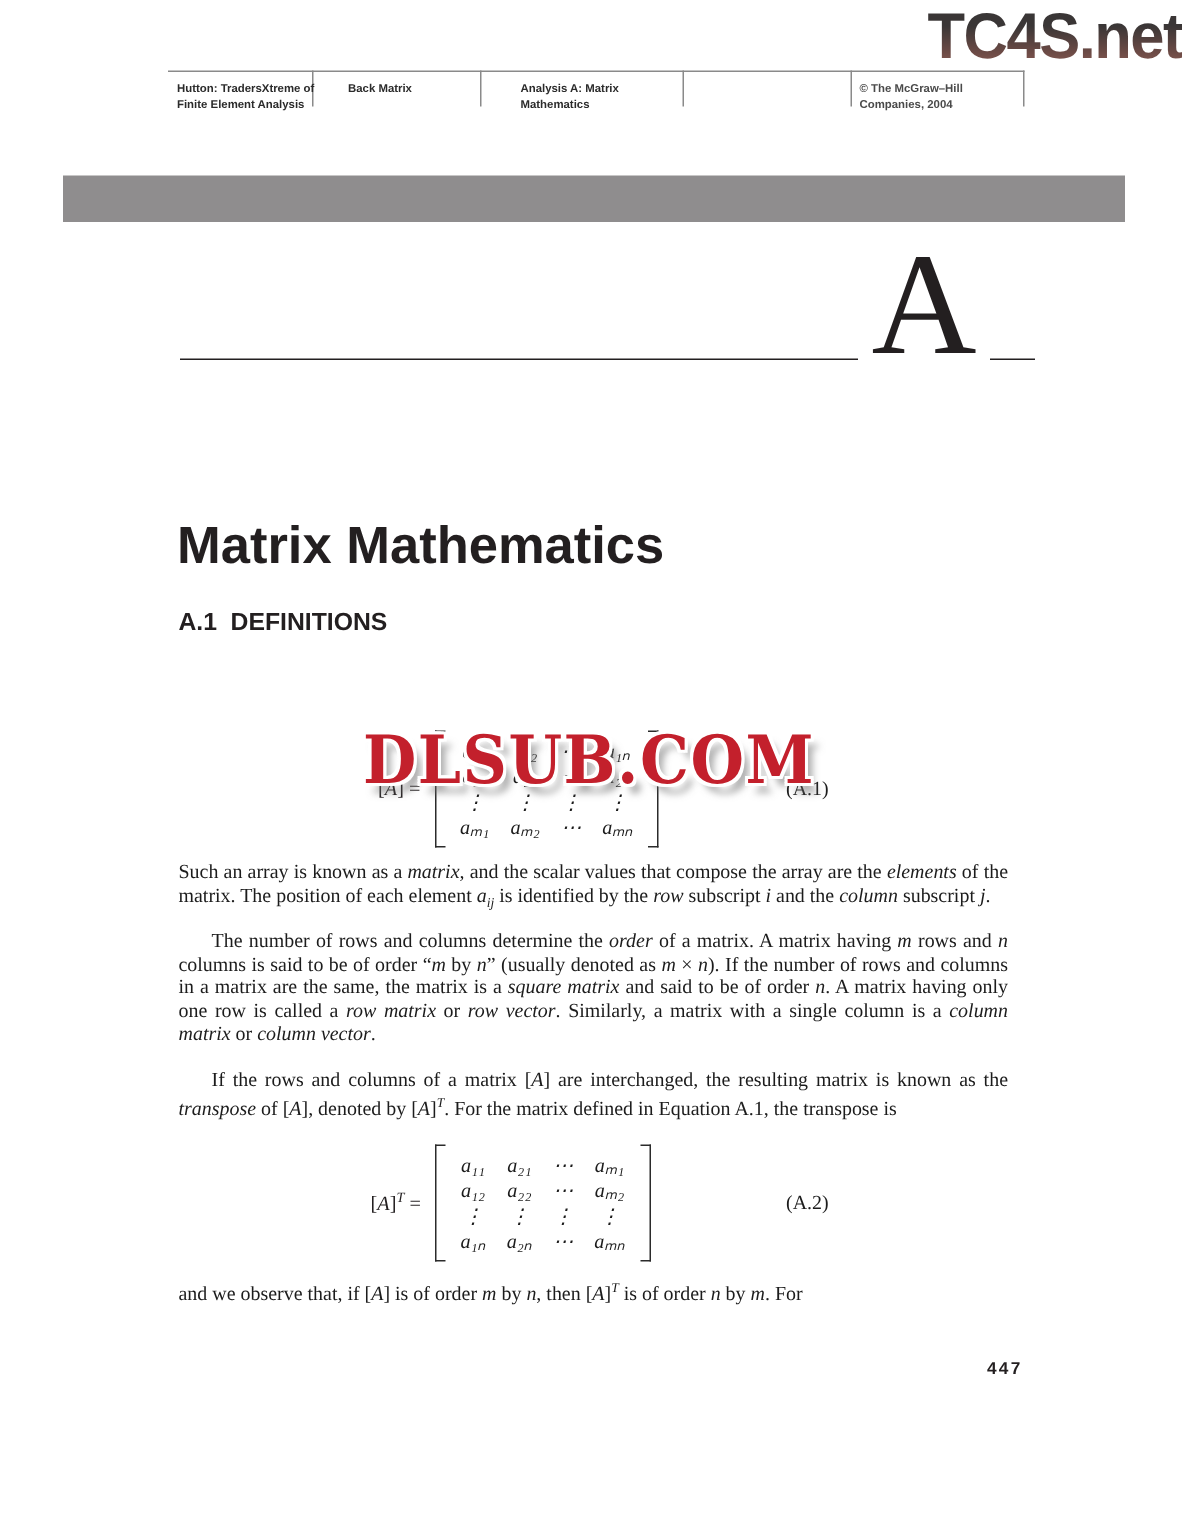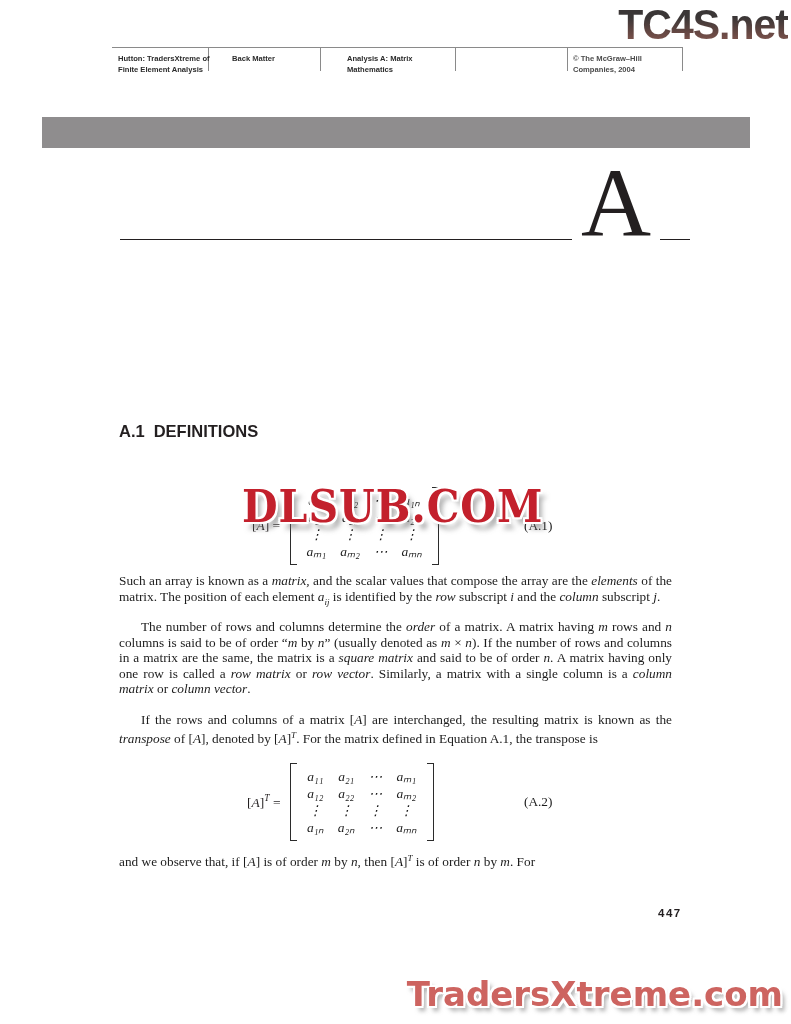--- a/index.html
+++ b/index.html
@@ -40,21 +40,21 @@
   .apx-label{position:absolute;left:380px;top:220px;z-index:2;
              font-family:"Liberation Sans",sans-serif;font-weight:bold;font-size:19px;
              letter-spacing:9px;color:#231f20;}
   .apx-letter{position:absolute;left:572px;top:157px;z-index:3;background:#fff;padding:0 9px;
               font-family:"Liberation Serif",serif;font-size:97px;line-height:92px;color:#231f20;}
 
   
   .h1{position:absolute;left:118px;top:344px;
       font-family:"Liberation Sans",sans-serif;font-weight:bold;font-size:35px;
       letter-spacing:0px;color:#231f20;}
-  .h2{position:absolute;left:119px;top:422px;
+  .h2{position:absolute;left:119px;top:406px;
       font-family:"Liberation Sans",sans-serif;font-weight:bold;font-size:16.5px;
       color:#231f20;}
   .h2 .num{margin-right:9px;}
 
   
   .para{position:absolute;left:119px;width:553px;font-size:13.3px;line-height:15.6px;
         text-align:justify;color:#1c1c1c;}
   .para.indent{text-indent:22px;}
   .para sub{font-size:9px;}
   .para sup{font-size:9px;}
@@ -86,29 +86,30 @@
 
   <div class="wm-tc4s">TC4S.net</div>
 
   <div class="hdr-rule"></div>
   <div class="hdr-tick" style="left:208px"></div>
   <div class="hdr-tick" style="left:320px"></div>
   <div class="hdr-tick" style="left:455px"></div>
   <div class="hdr-tick" style="left:567px"></div>
   <div class="hdr-tick" style="left:682px"></div>
   <div class="hdr-cell" style="left:118px;width:96px">Hutton: TradersXtreme of Finite Element Analysis</div>
-  <div class="hdr-cell" style="left:232px;width:88px">Back Matter</div>
+  <div class="hdr-cell" style="left:232px;width:88px">Back Matrix</div>
   <div class="hdr-cell" style="left:347px;width:82px">Analysis A: Matrix Mathematics</div>
   <div class="hdr-cell light" style="left:573px;width:98px">© The McGraw–Hill Companies, 2004</div>
 
   <div class="banner"></div>
 
   <div class="apx-rule"></div>
   <div class="apx-letter">A</div>
 
+  <div class="h1">Matrix Mathematics</div>
   <div class="h2"><span class="num">A.1</span><span>DEFINITIONS</span></div>
 
 
   <div class="eq" style="top:487px;padding-left:133px">
     <span class="eq-lhs"><span>[</span><span style="font-style: italic;">A</span><span>] = </span></span>
     <span class="matwrap">
       <span class="mat" style="grid-template-columns: repeat(4, auto);">
           <span>a₁₁</span>
           <span>a₁₂</span>
           <span>⋯</span>
@@ -158,15 +159,14 @@
           <span>aₘₙ</span>
         </span>
     </span>
     <span class="eq-label">(A.2)</span>
   </div>
 
   <div class="para" style="top:851px"><span>and we observe that, if [</span><span style="font-style: italic;">A</span><span>] is of order </span><span style="font-style: italic;">m</span><span> by </span><span style="font-style: italic;">n</span><span>, then [</span><span style="font-style: italic;">A</span><span>]</span><sup style="font-style: italic;">T</sup><span> is of order </span><span style="font-style: italic;">n</span><span> by </span><span style="font-style: italic;">m</span><span>. For</span></div>
 
   <div class="pageno">447</div>
 
-  <div class="wm-traders">TradersXtreme.com</div>
 
 </div>
 
 </body></html>

